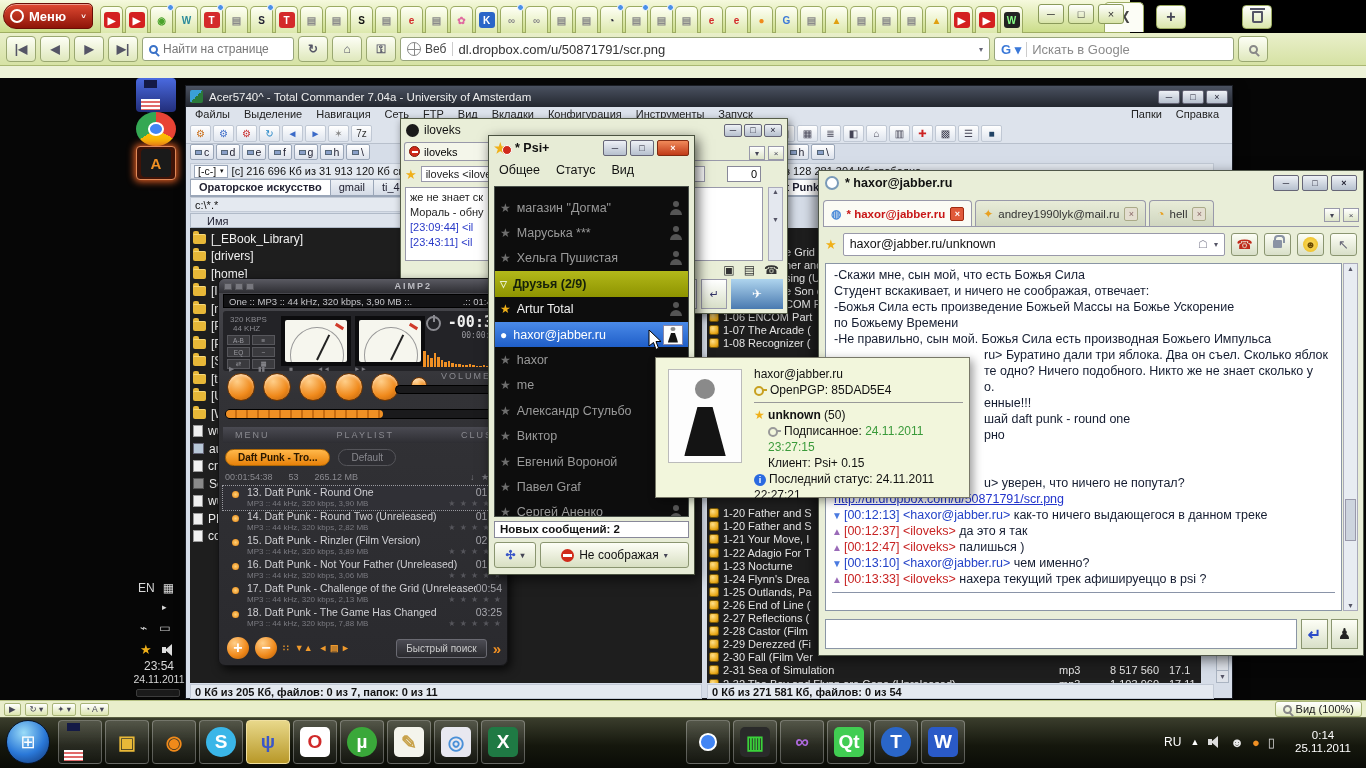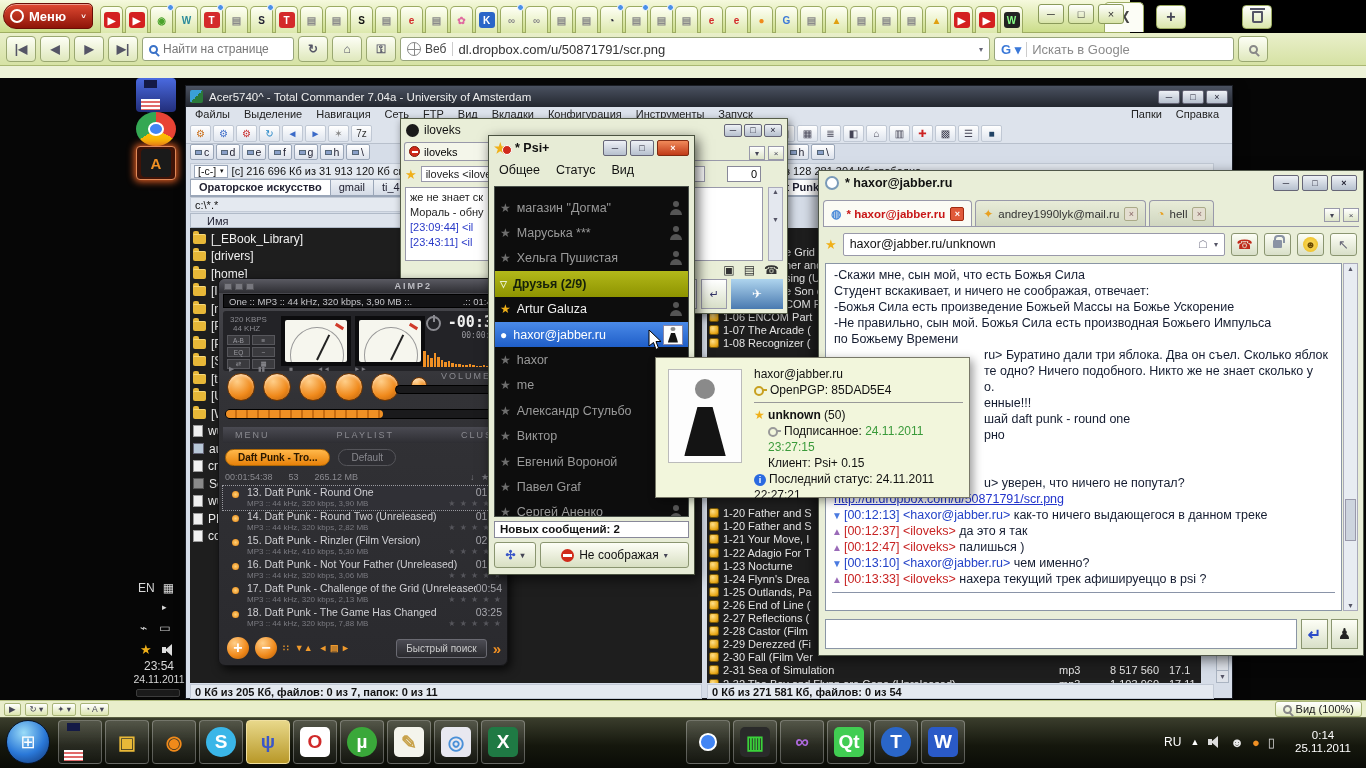--- a/index.html
+++ b/index.html
@@ -1095,21 +1095,21 @@
               <span class="tstars">★ ★ ★ ★ ★</span>
             </div>
         </div>
           <div class="trk">
           <span class="tdot"></span>
           <div class="tt1">
               <span class="tname"><span>15.</span> <span>Daft Punk - Rinzler (Film Version)</span></span>
               <span class="ttime">02:17</span>
             </div>
           <div class="tt2">
-              <span class="tinfo">MP3 :: 44 kHz, 410 kbps, 5,30 MB</span>
+              <span class="tinfo">MP3 :: 44 kHz, 320 kbps, 3,89 MB</span>
               <span class="tstars">★ ★ ★ ★ ★</span>
             </div>
         </div>
           <div class="trk">
           <span class="tdot"></span>
           <div class="tt1">
               <span class="tname"><span>16.</span> <span>Daft Punk - Not Your Father (Unreleased)</span></span>
               <span class="ttime">01:18</span>
             </div>
           <div class="tt2">
@@ -1191,21 +1191,21 @@
           <span class="csil"></span>
 
         </div>
           <div class="ct group">
           <span class="cstar">▽</span>
           <span class="cname">Друзья (2/9)</span>
 
         </div>
           <div class="ct on sil">
           <span class="cstar">★</span>
-          <span class="cname">Artur Galuza</span>
+          <span class="cname">Artur Total</span>
 
           <span class="csil"></span>
 
         </div>
           <div class="ct sel tune ava">
           <span class="cstar">●</span>
           <span class="cname">haxor@jabber.ru</span>
           <span class="ctune">♪</span>
 
           <span class="cava">
@@ -1320,24 +1320,24 @@
           <div class="lg">
           <span class="arr"></span><span class="pfx"></span><span class="txt">-Скажи мне, сын мой, что есть Божья Сила</span>
         </div>
           <div class="lg">
           <span class="arr"></span><span class="pfx"></span><span class="txt">Студент вскакивает, и ничего не соображая, отвечает:</span>
         </div>
           <div class="lg">
           <span class="arr"></span><span class="pfx"></span><span class="txt">-Божья Сила есть произведение Божьей Массы на Божье Ускорение</span>
         </div>
           <div class="lg">
+          <span class="arr"></span><span class="pfx"></span><span class="txt">по Божьему Времени</span>
+        </div>
+          <div class="lg">
           <span class="arr"></span><span class="pfx"></span><span class="txt">-Не правильно, сын мой. Божья Сила есть производная Божьего Импульса</span>
-        </div>
-          <div class="lg">
-          <span class="arr"></span><span class="pfx"></span><span class="txt">по Божьему Времени</span>
         </div>
           <div class="lg cut">
           <span class="arr"></span><span class="pfx"></span><span class="txt">ru&gt; Буратино дали три яблока. Два он съел. Сколько яблок</span>
         </div>
           <div class="lg cut">
           <span class="arr"></span><span class="pfx"></span><span class="txt">те одно? Ничего подобного. Никто же не знает сколько у</span>
         </div>
           <div class="lg cut">
           <span class="arr"></span><span class="pfx"></span><span class="txt">о.</span>
         </div>

